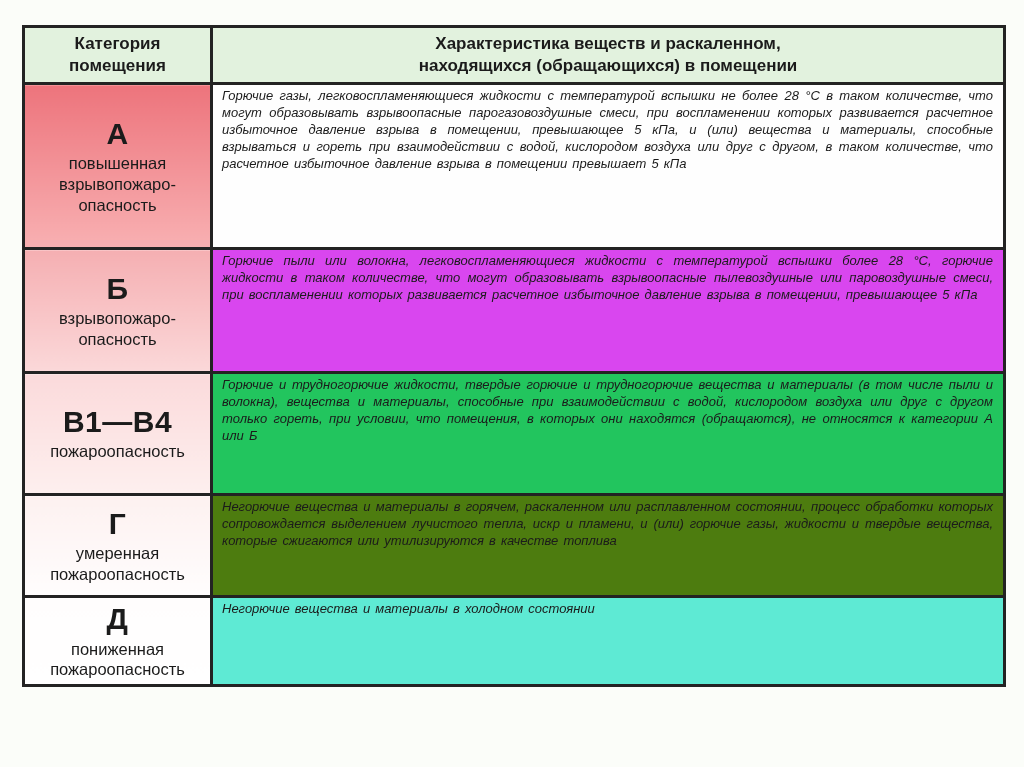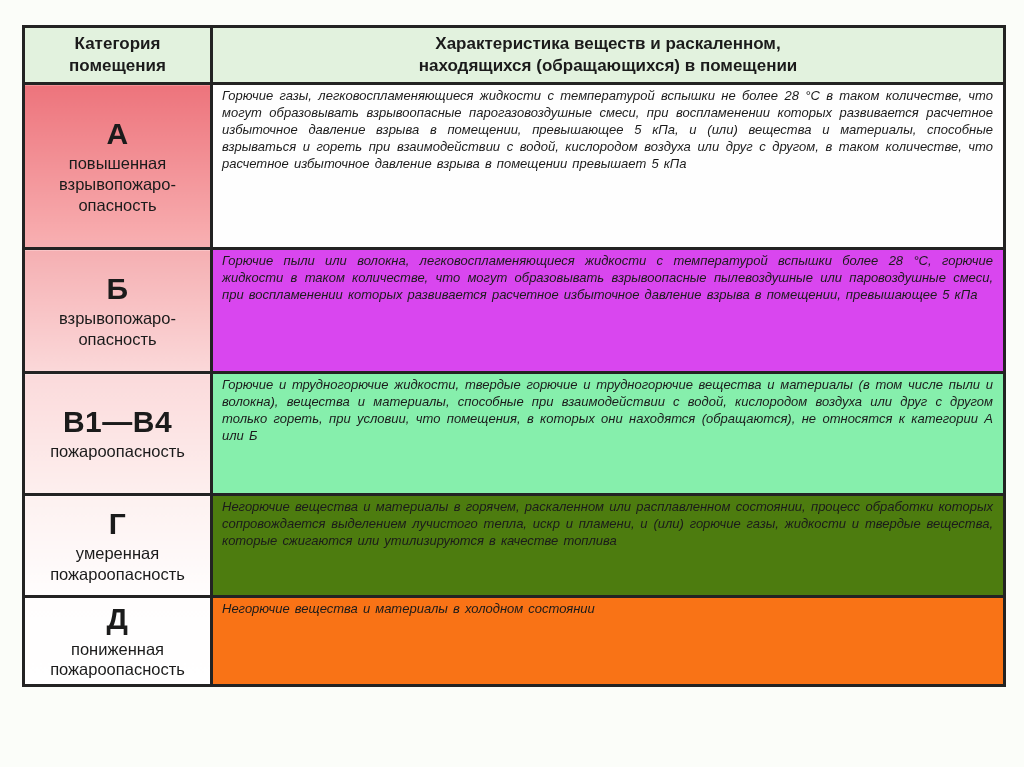--- a/index.html
+++ b/index.html
@@ -127,21 +127,21 @@
       <td class="desc" style="background: #d946ef;">
         <span>Горючие пыли или волокна, легковоспламеняющиеся жидкости с температурой вспышки более 28 °С, горючие жидкости в таком количестве, что могут образовывать взрывоопасные пылевоздушные или паровоздушные смеси, при воспламенении которых развивается расчетное избыточное давление взрыва в помещении, превышающее 5 кПа</span>
       </td>
     </tr>
 
     <tr class="r2">
       <td class="cat cat-2" style="background: linear-gradient(rgb(251, 218, 219), rgb(253, 239, 238));">
         <span class="letter">В1—В4</span>
         <span class="cat-label">пожароопасность</span>
       </td>
-      <td class="desc" style="background: #86efac;">
+      <td class="desc" style="background: #22c55e;">
         <span>Горючие и трудногорючие жидкости, твердые горючие и трудногорючие вещества и материалы (в том числе пыли и волокна), вещества и материалы, способные при взаимодействии с водой, кислородом воздуха или друг с другом только гореть, при условии, что помещения, в которых они находятся (обращаются), не относятся к категории А или Б</span>
       </td>
     </tr>
 
     <tr class="r3">
       <td class="cat cat-3" style="background: linear-gradient(rgb(253, 241, 240), rgb(255, 253, 253));">
         <span class="letter">Г</span>
         <span class="cat-label">умеренная
 пожароопасность</span>
       </td>
@@ -149,19 +149,19 @@
         <span>Негорючие вещества и материалы в горячем, раскаленном или расплавленном состоянии, процесс обработки которых сопровождается выделением лучистого тепла, искр и пламени, и (или) горючие газы, жидкости и твердые вещества, которые сжигаются или утилизируются в качестве топлива</span>
       </td>
     </tr>
 
     <tr class="r4">
       <td class="cat cat-4" style="background: linear-gradient(rgb(255, 253, 253), rgb(255, 255, 255));">
         <span class="letter">Д</span>
         <span class="cat-label">пониженная
 пожароопасность</span>
       </td>
-      <td class="desc" style="background: #f97316; margin-top: 34px;">
+      <td class="desc" style="background: #5eead4; margin-top: 34px;">
         <span>Негорючие вещества и материалы в холодном состоянии</span>
       </td>
     </tr>
   </tbody>
     </table>
 </div>
 
 </body></html>

